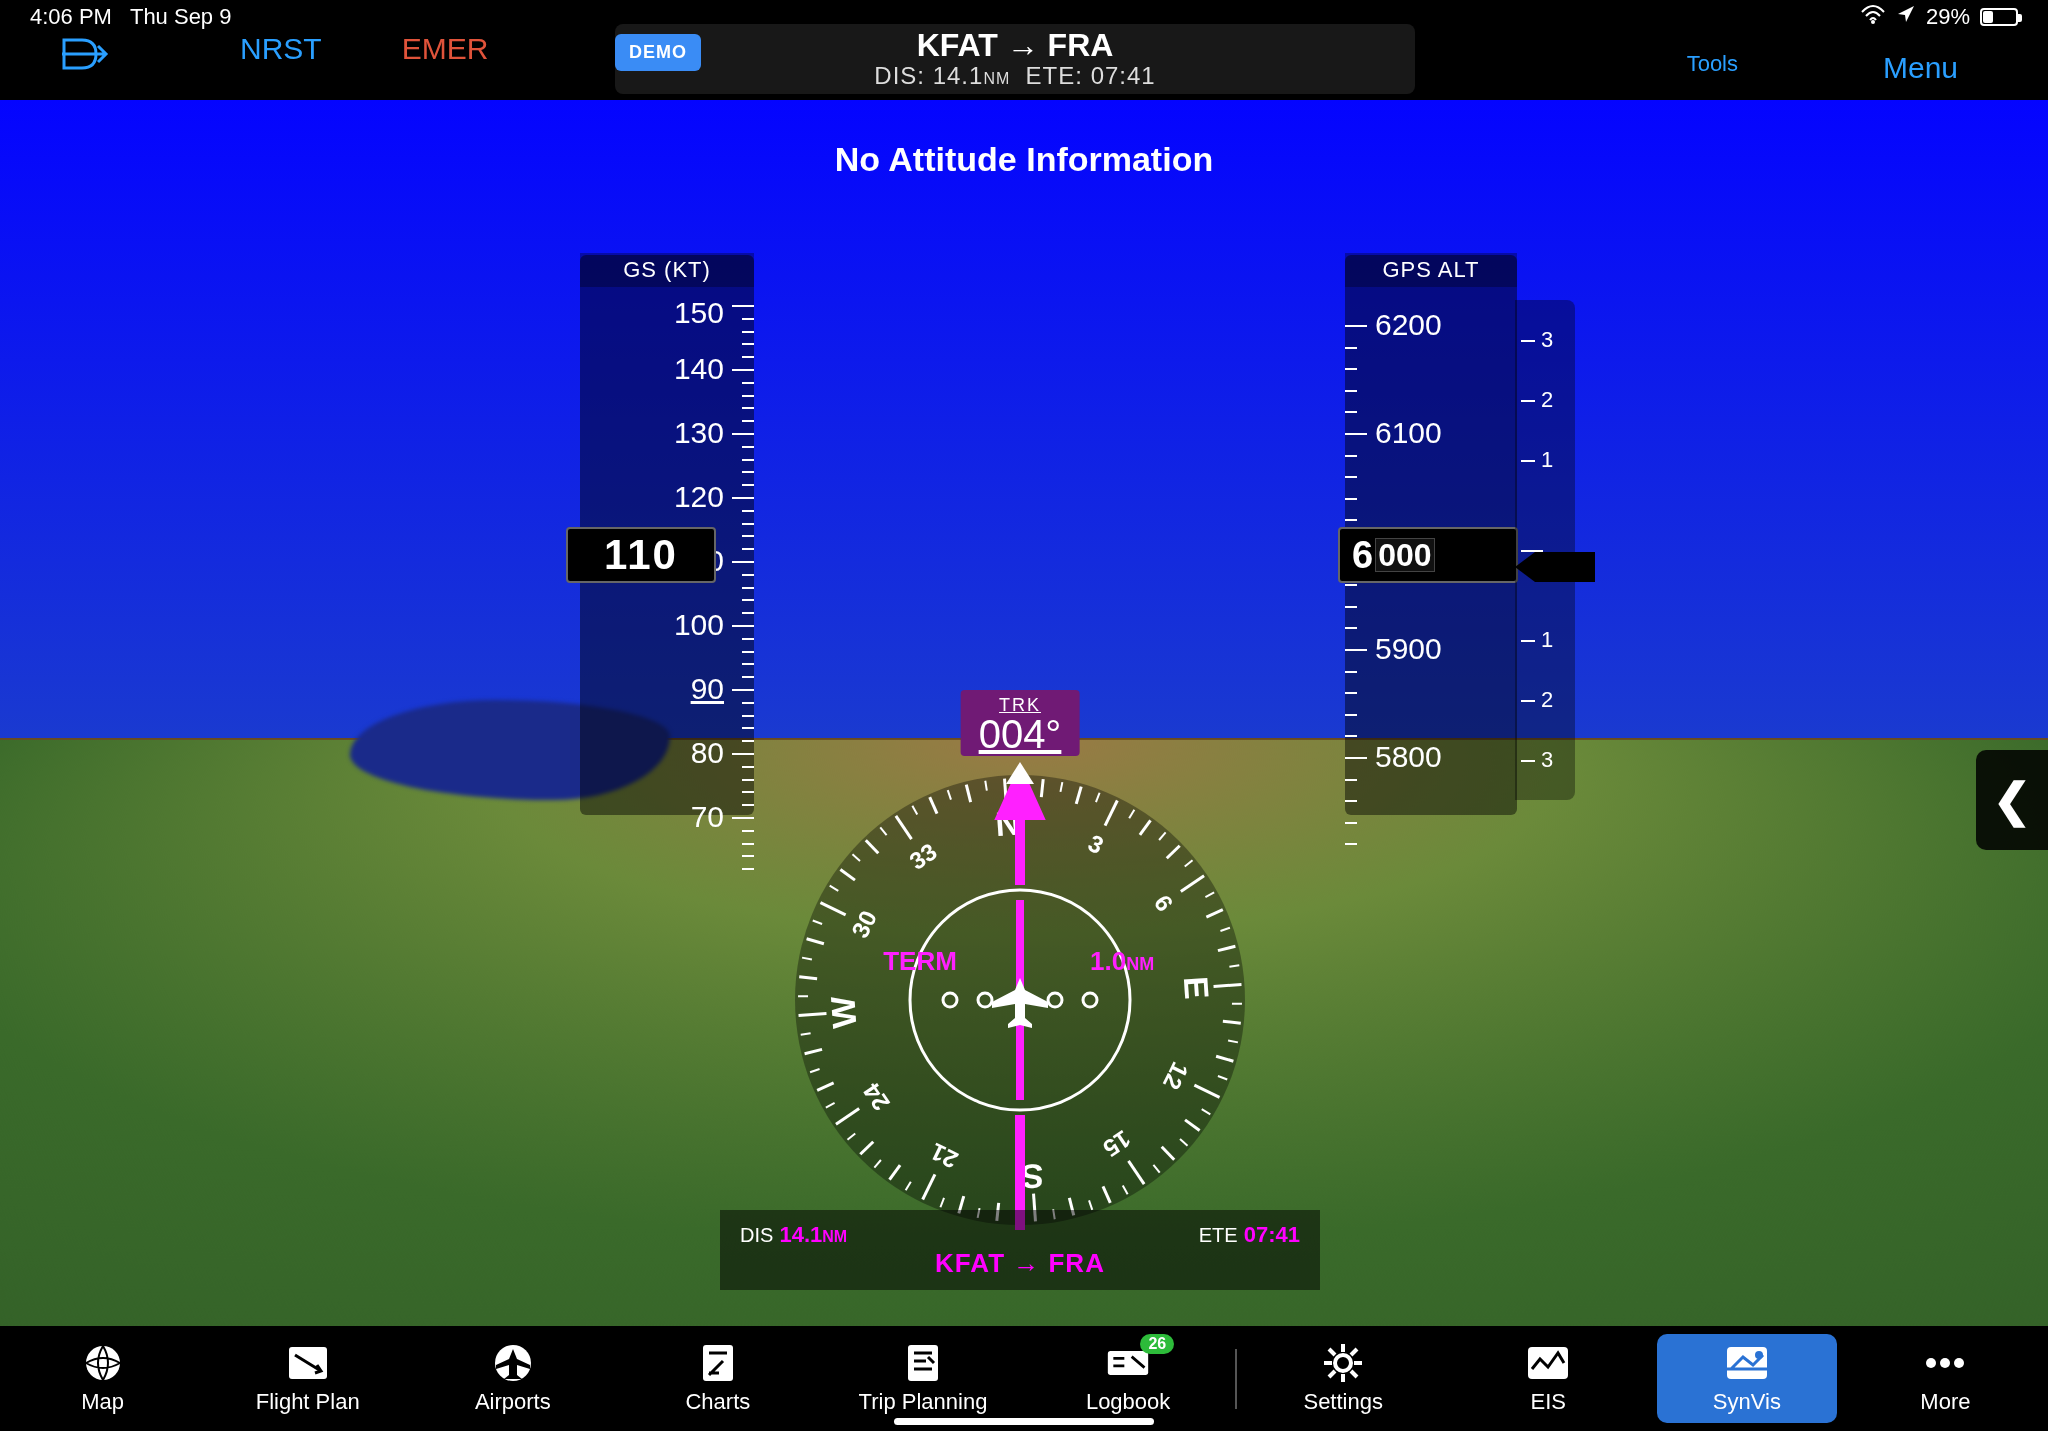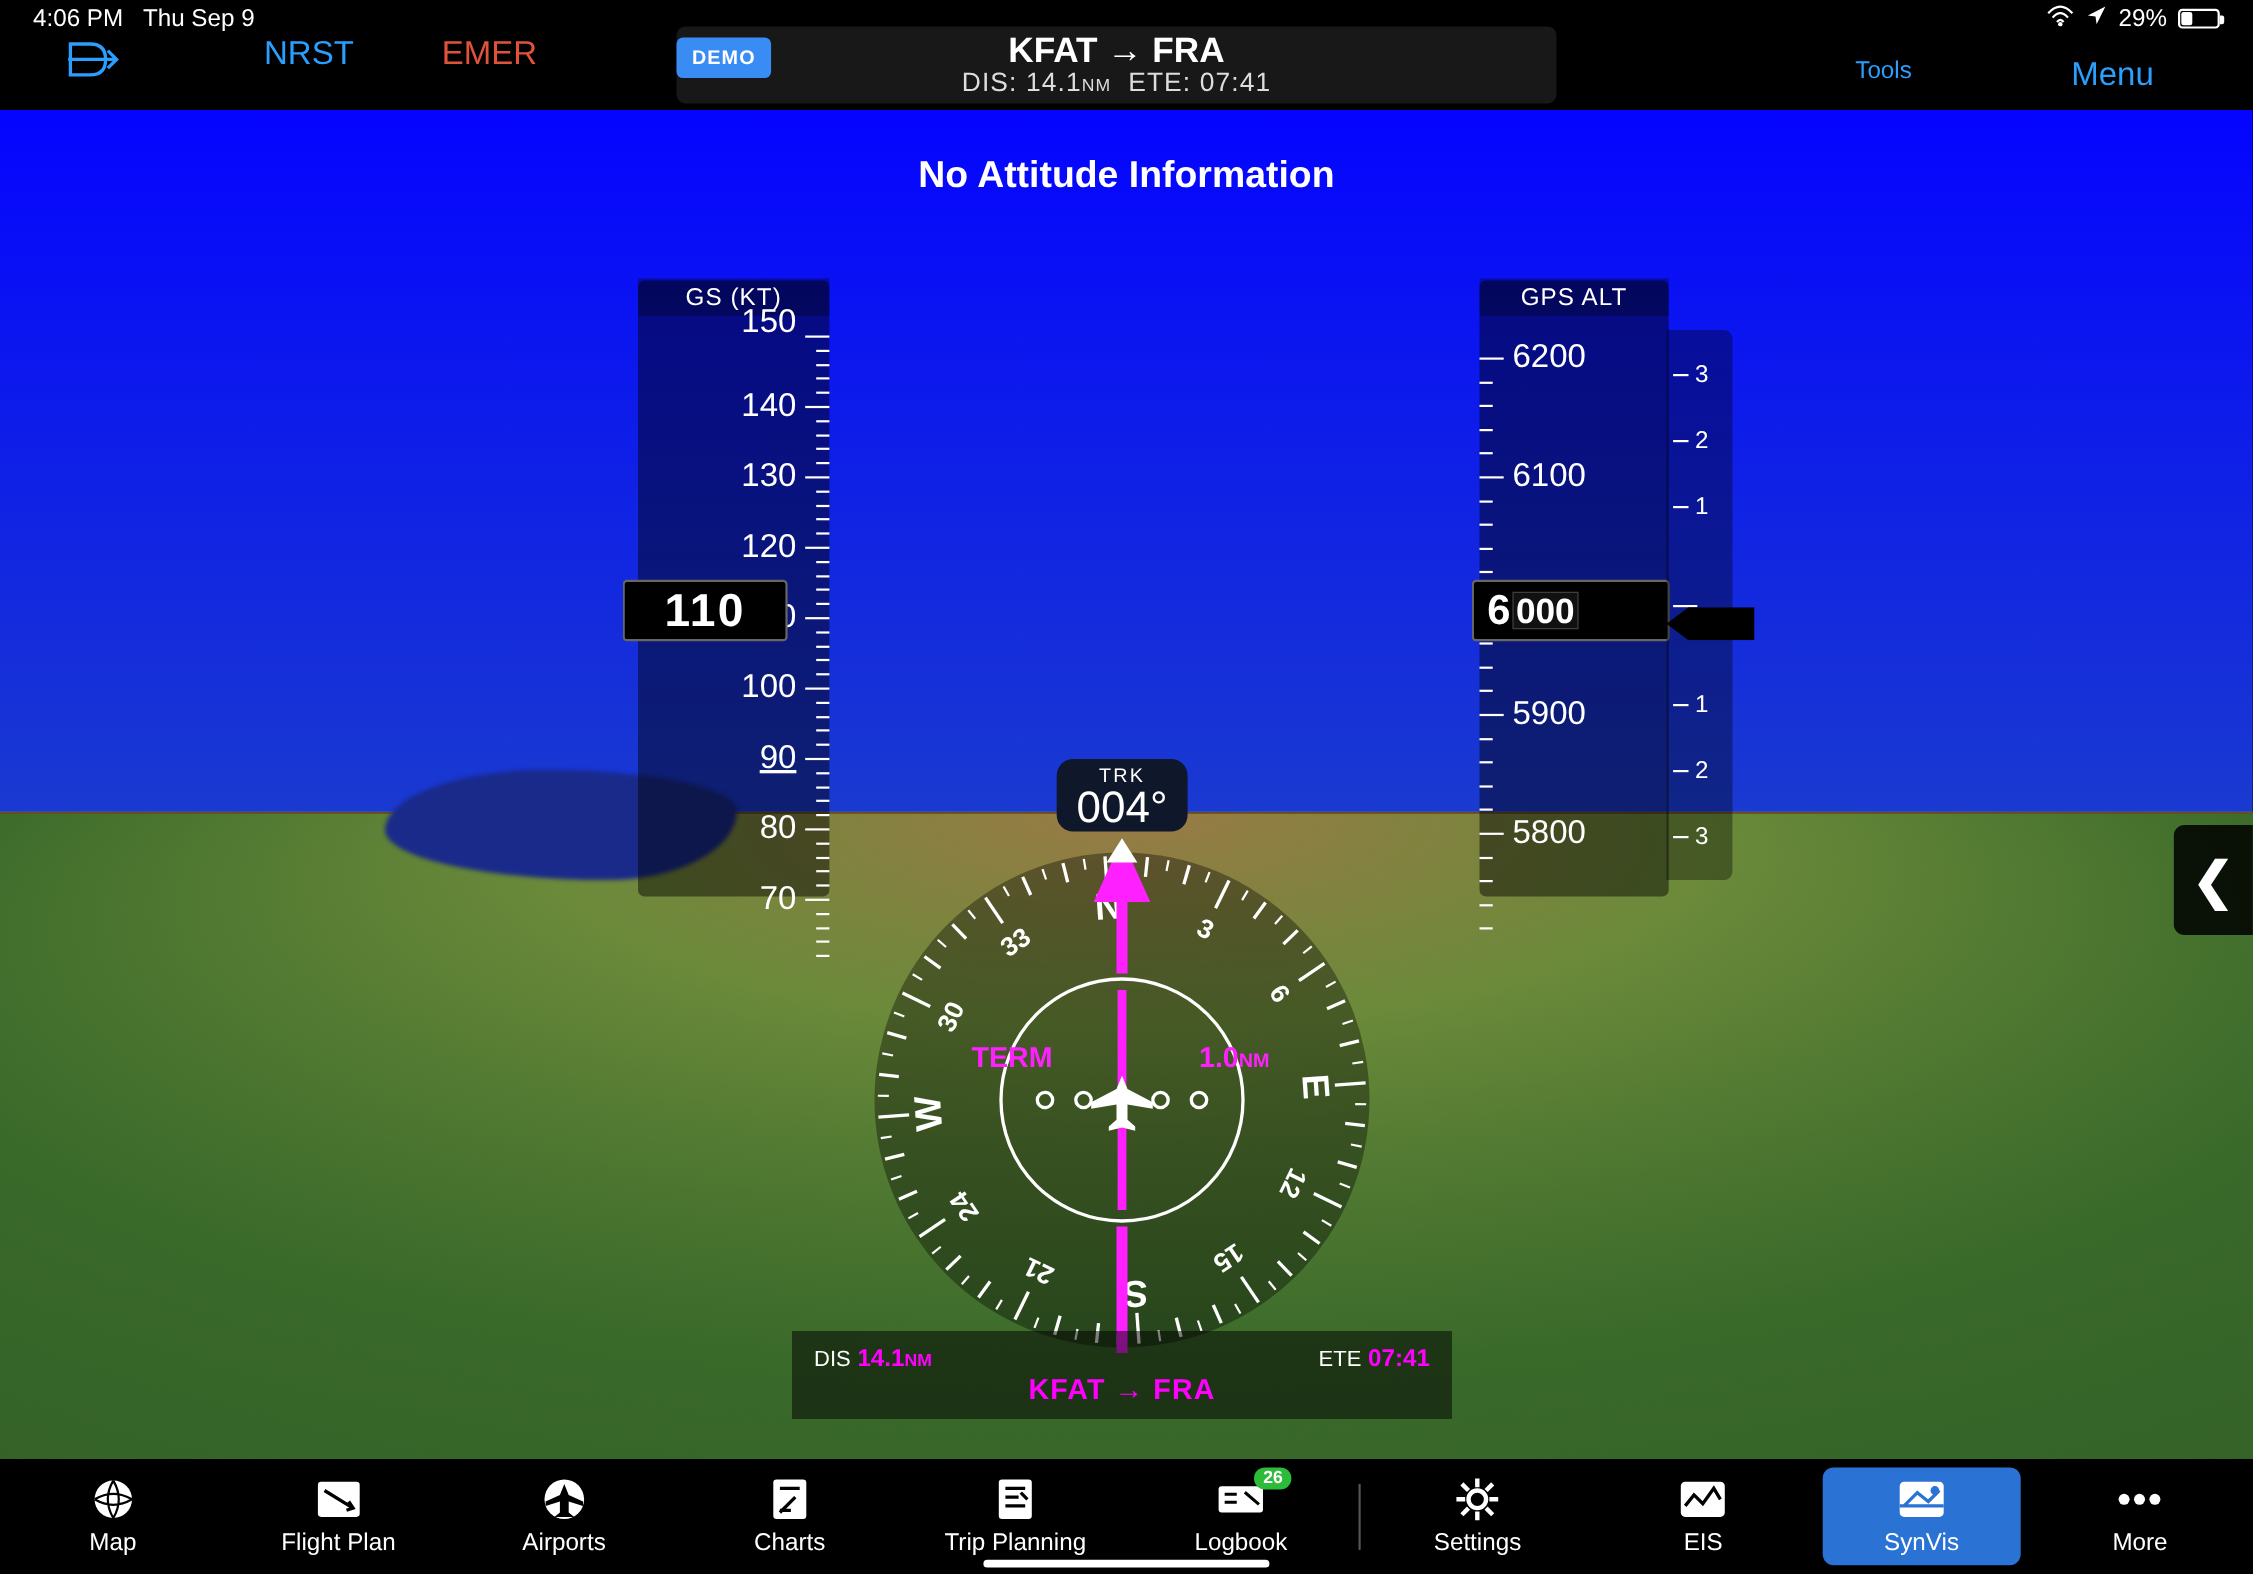--- a/index.html
+++ b/index.html
@@ -61,21 +61,21 @@
   .alt-box { position:absolute; left:1338px; top:427px; width:180px; height:56px; background:#000; border:2px solid #666; border-radius:4px; display:flex; align-items:center; font-size:38px; font-weight:600; padding-left:12px; }
   .alt-box .drum { display:inline-block; background:#111; border:1px solid #444; padding:0 2px; margin-left:2px; font-size:32px; line-height:1; }
   .vsi { position:absolute; left:1515px; top:200px; width:60px; height:500px; background:rgba(0,0,0,.35); border-radius:0 8px 8px 0; }
   .vsi .vt { position:absolute; left:6px; width:14px; height:2px; background:#fff; }
   .vsi .vl { position:absolute; left:26px; font-size:22px; transform:translateY(-50%); }
   .alt-bug { position:absolute; left:1515px; top:452px; }
   .alt-bug svg { display:block; }
 
   
   .hsi-wrap { position:absolute; left:720px; top:590px; width:600px; height:600px; }
-  .trk-box { position:absolute; left:50%; top:0; transform:translateX(-50%); background:#0f172a; padding:6px 18px 2px; border-radius:15px; text-align:center; line-height:1; z-index:5; }
+  .trk-box { position:absolute; left:50%; top:0; transform:translateX(-50%); background:#701a75; padding:6px 18px 2px; border-radius:4px; text-align:center; line-height:1; z-index:5;text-decoration:underline; }
   .trk-box .t1 { font-size:18px; letter-spacing:2px; }
   .trk-box .t2 { font-size:40px; font-weight:500; }
   .hsi-svg { position:absolute; left:50%; top:70px; transform:translateX(-50%); }
   .info-bar { position:absolute; left:0; right:0; bottom:0; height:80px; background:rgba(0,0,0,.5); display:flex; flex-direction:column; align-items:center; justify-content:center; font-size:22px; z-index:4; }
   .info-bar .row1 { width:100%; display:flex; justify-content:space-between; padding:0 20px; }
   .info-bar .mag { color:#f0f; font-weight:600; }
   .info-bar .lab { color:#fff; font-size:20px; }
   .info-bar .route2 { font-size:26px; font-weight:700; color:#f0f; letter-spacing:1px; }
 
   
@@ -141,21 +141,21 @@
   <div class="sky"></div>
   <div class="ground"></div>
   <div class="lake"></div>
 
   <div class="no-attitude">No Attitude Information</div>
 
   <div class="tape speed-tape">
     <div class="hdr">GS  (KT)</div>
     <div class="ticks" id="speed-ticks">
         <div class="tick major" style="top: 20px;"></div>
-        <div class="lbl" style="top: 8px;">150</div>
+        <div class="lbl" style="top: 28px;">150</div>
         <div class="tick minor" style="top: 32.8px;"></div>
         <div class="tick minor" style="top: 45.6px;"></div>
         <div class="tick minor" style="top: 58.4px;"></div>
         <div class="tick minor" style="top: 71.2px;"></div>
         <div class="tick major" style="top: 84px;"></div>
         <div class="lbl" style="top: 84px;">140</div>
         <div class="tick minor" style="top: 96.8px;"></div>
         <div class="tick minor" style="top: 109.6px;"></div>
         <div class="tick minor" style="top: 122.4px;"></div>
         <div class="tick minor" style="top: 135.2px;"></div>

